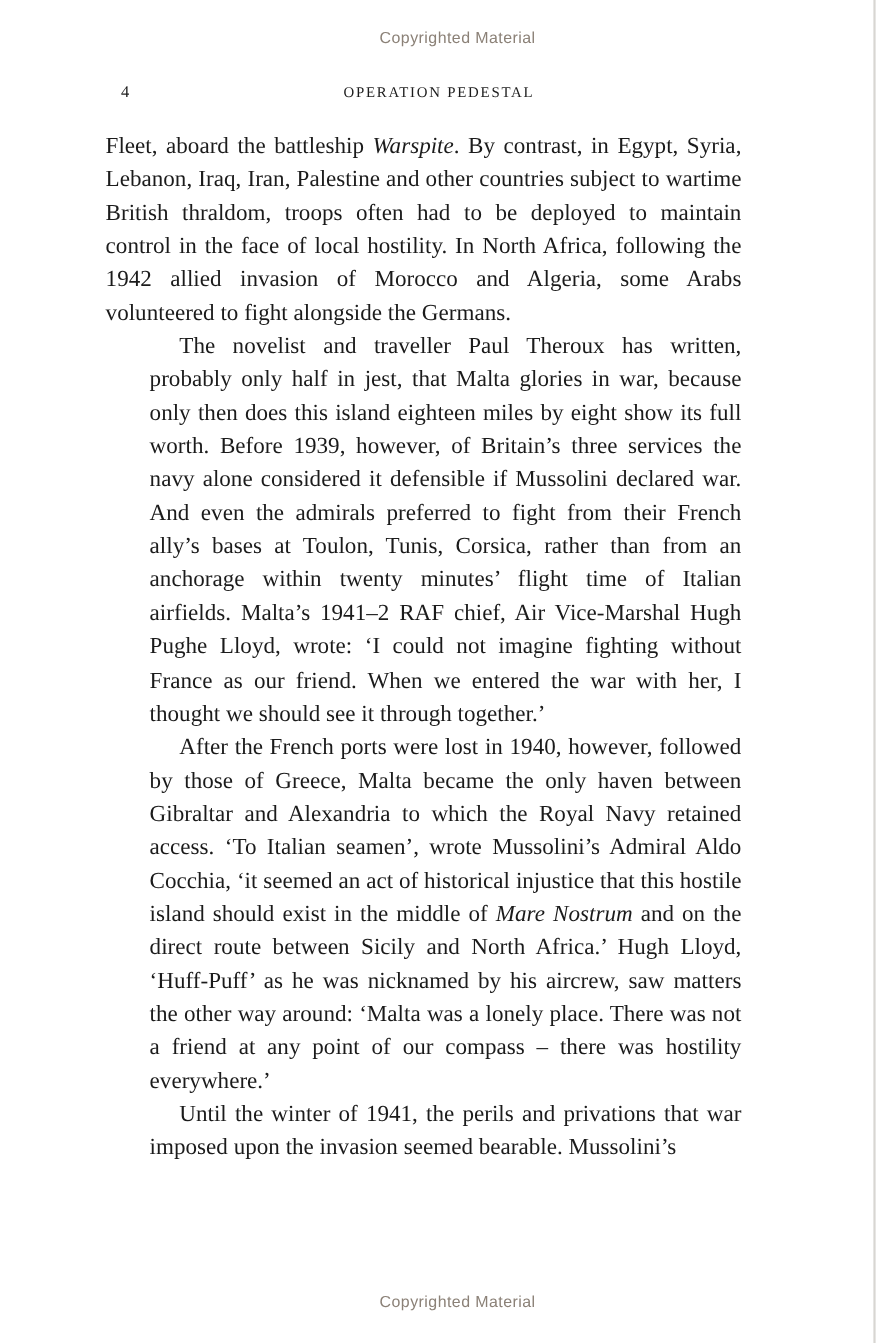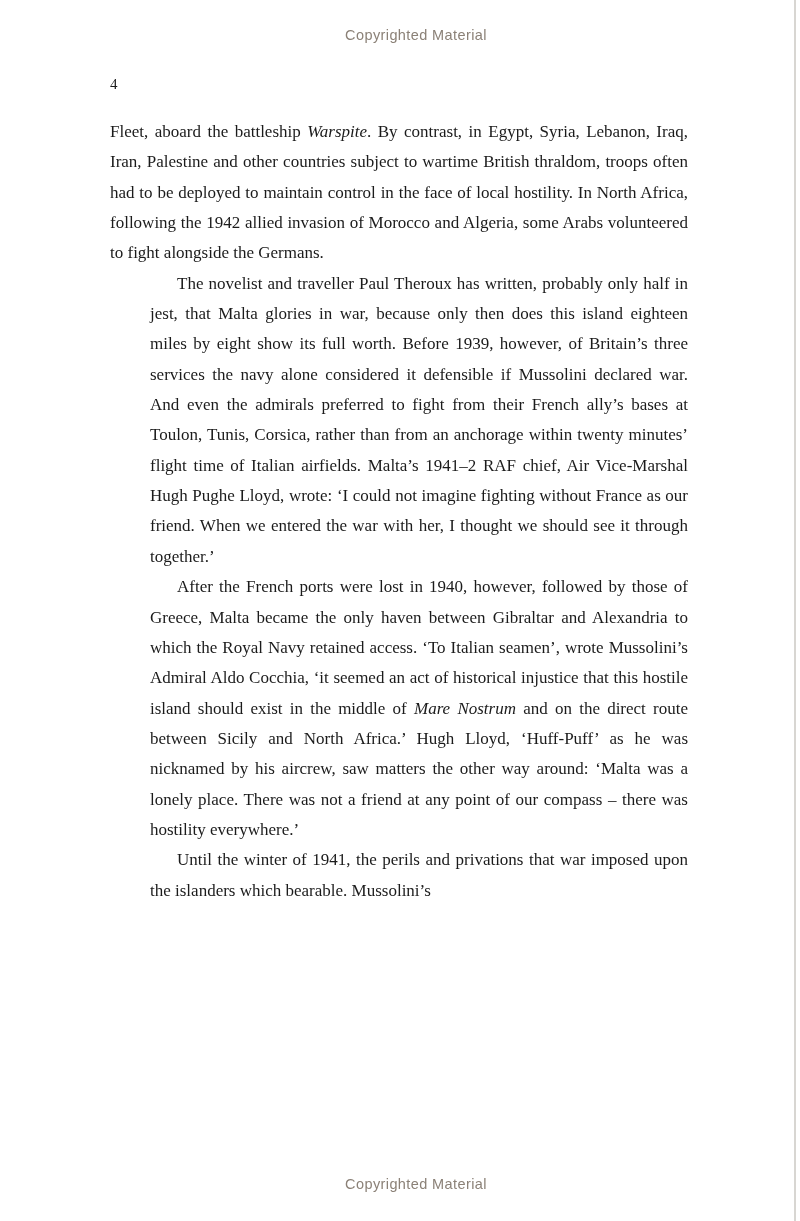--- a/index.html
+++ b/index.html
@@ -56,23 +56,23 @@
     left: 0;
     width: 100%;
     text-align: center;
     font-size: 13.5px;
     letter-spacing: 1.6px;
     color: #1b1b1b;
   }
   .body-text {
     position: absolute;
     top: 117px;
-    left: 110px;
+    left: 96px;
     width: 578px;
-    font-size: 17px;
+    font-size: 21px;
     line-height: 30.35px;
     text-align: justify;
   }
   .body-text p {
     margin: 0;
     padding: 0;
   }
   .body-text p.indented {
     text-indent: 27px;
     margin-left: 40px;
@@ -85,29 +85,30 @@
 <body>
 
 <div class="page">
 
   <div class="scan-edge"></div>
 
   <div class="copyright top">Copyrighted Material</div>
 
   <div class="header-row">
     <span class="page-number">4</span>
+    <span class="running-header">OPERATION PEDESTAL</span>
   </div>
 
   <div class="body-text">
 
     <p><span>Fleet, aboard the battleship </span><em>Warspite</em><span>. By contrast, in Egypt, Syria, Lebanon, Iraq, Iran, Palestine and other countries subject to wartime British thraldom, troops often had to be deployed to maintain control in the face of local hostility. In North Africa, following the 1942 allied invasion of Morocco and Algeria, some Arabs volunteered to fight alongside the Germans.</span></p>
 
     <p class="indented"><span>The novelist and traveller Paul Theroux has written, probably only half in jest, that Malta glories in war, because only then does this island eighteen miles by eight show its full worth. Before 1939, however, of Britain’s three services the navy alone considered it defensible if Mussolini declared war. And even the admirals preferred to fight from their French ally’s bases at Toulon, Tunis, Corsica, rather than from an anchorage within twenty minutes’ flight time of Italian airfields. Malta’s 1941–2 RAF chief, Air Vice-Marshal Hugh Pughe Lloyd, wrote: ‘I could not imagine fighting without France as our friend. When we entered the war with her, I thought we should see it through together.’</span></p>
 
     <p class="indented"><span>After the French ports were lost in 1940, however, followed by those of Greece, Malta became the only haven between Gibraltar and Alexandria to which the Royal Navy retained access. ‘To Italian seamen’, wrote Mussolini’s Admiral Aldo Cocchia, ‘it seemed an act of historical injustice that this hostile island should exist in the middle of </span><em>Mare Nostrum</em><span> and on the direct route between Sicily and North Africa.’ Hugh Lloyd, ‘Huff-Puff’ as he was nicknamed by his aircrew, saw matters the other way around: ‘Malta was a lonely place. There was not a friend at any point of our compass – there was hostility everywhere.’</span></p>
 
-    <p class="indented"><span>Until the winter of 1941, the perils and privations that war imposed upon the islanders which bearable. Mussolini’s</span></p>
+    <p class="indented"><span>Until the winter of 1941, the perils and privations that war imposed upon the invasion seemed bearable. Mussolini’s</span></p>
 
   </div>
 
   <div class="copyright bottom">Copyrighted Material</div>
 
 </div>
 
 </body></html>

